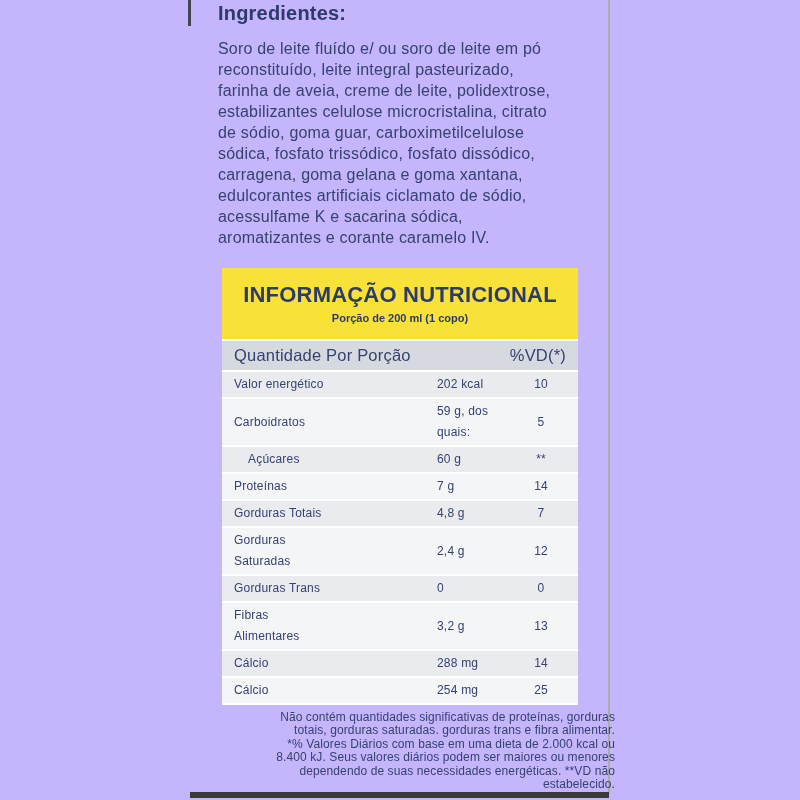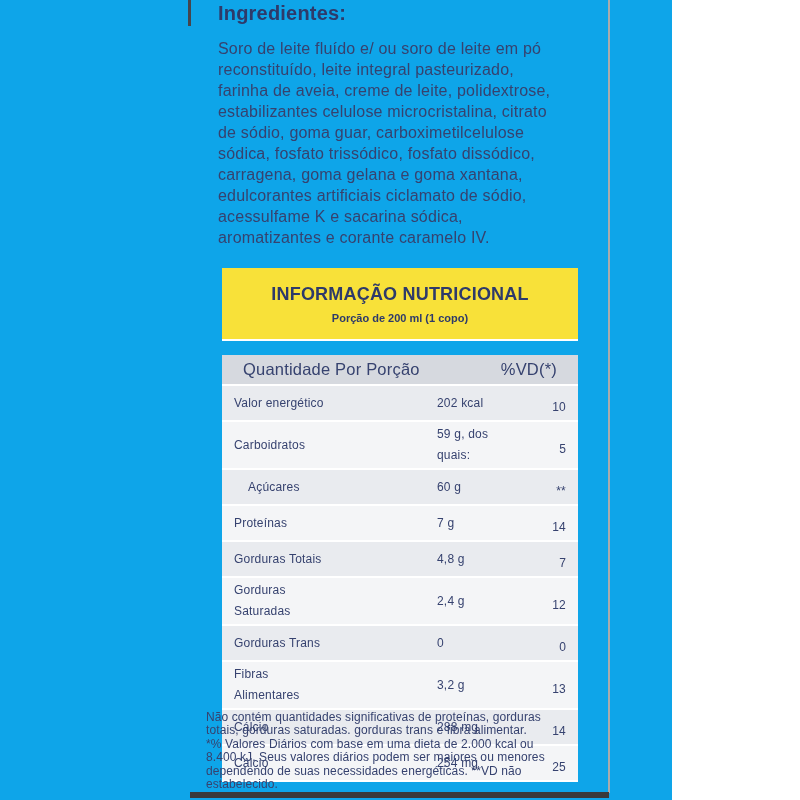--- a/index.html
+++ b/index.html
@@ -12,66 +12,66 @@
     --bottom-bar:#3a3a3a;
     --edge-line:#ababab;
     --tick:#45454d;
   }
   html,body{margin:0;padding:0;}
   body{
     width:800px;height:800px;background:#ffffff;overflow:hidden;
     font-family:"Liberation Sans", sans-serif;
     -webkit-font-smoothing:antialiased;
   }
-  .stage{position:relative;width:672px;height:800px;background:#0ea5e9;}
+  .stage{position:relative;width:800px;height:800px;background:#c4b5fd;}
 
   .topleft-tick{position:absolute;left:188px;top:0;width:3px;height:26px;background:var(--tick);}
   .right-line{position:absolute;left:608px;top:0;width:2px;height:793px;background:var(--edge-line);}
   .bottom-bar{position:absolute;left:190px;top:792px;width:419px;height:6px;background:var(--bottom-bar);}
 
   .ingredients{position:absolute;left:218px;top:0;width:400px;color:var(--navy);}
   .ingredients h1{
     margin:0;font-size:20px;line-height:26px;font-weight:700;color:var(--navy-dark);
     letter-spacing:.2px;
   }
   .ingredients p{
     margin:12px 0 8px;font-size:16px;line-height:21px;color:var(--navy);
     white-space:pre-line;letter-spacing:.2px;
   }
 
   .nutri{position:absolute;left:222px;top:268px;width:356px;}
   .nutri-head{
     background:var(--accent-yellow);text-align:center;
     padding:15px 0 13px;border-bottom:2px solid #fff;
   }
-  .nutri-title{font-size:18px;line-height:23px;font-weight:800;color:var(--navy-dark);letter-spacing:.2px;}
+  .nutri-title{font-size:22px;line-height:23px;font-weight:800;color:var(--navy-dark);letter-spacing:.2px;}
   .nutri-sub{font-size:11px;line-height:16px;font-weight:700;color:var(--navy-dark);margin-top:4px;}
 
   .cols-head{
     display:flex;justify-content:space-between;align-items:center;
-    background:var(--header-row);height:29px;padding:0 21px;
+    background:var(--header-row);height:29px;padding:0 12px;
     border-bottom:2px solid #fff;
-    font-size:16.5px;color:var(--navy);letter-spacing:.2px;margin-top:14px;
+    font-size:16.5px;color:var(--navy);letter-spacing:.2px;
   }
 
   .row{
     display:flex;align-items:center;
     padding:2px 12px;border-bottom:2px solid #fff;
     font-size:12px;line-height:21px;color:var(--navy);letter-spacing:.2px;
   }
   .row.shade{background:var(--row-shade);}
   .row.light{background:var(--row-light);}
   .c-label{width:158px;white-space:pre-line;}
   .c-label.indent{width:144px;margin-left:14px;}
   .c-value{flex:1;white-space:pre-line;margin-left:45px;}
-  .c-dv{width:50px;text-align:right;margin-top:9px;}
+  .c-dv{width:50px;text-align:center;}
 
   .footnote{
-    position:absolute;left:206px;top:711px;width:424px;
-    text-align:left;font-size:12px;line-height:13.4px;color:var(--navy);
+    position:absolute;left:191px;top:711px;width:424px;
+    text-align:right;font-size:12px;line-height:13.4px;color:var(--navy);
     white-space:pre-line;letter-spacing:.1px;
   }
 </style>
 </head>
 <body>
 
 <div class="stage">
 
   <div class="topleft-tick"></div>
   <div class="right-line"></div>

